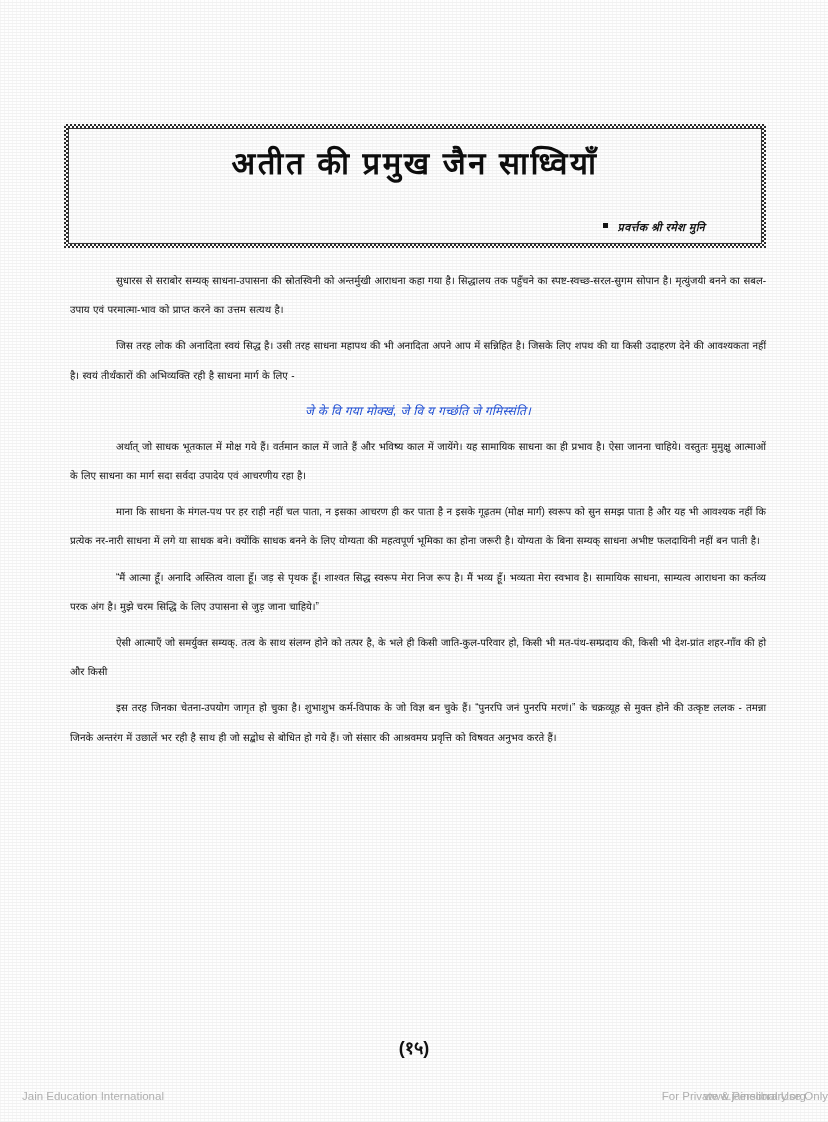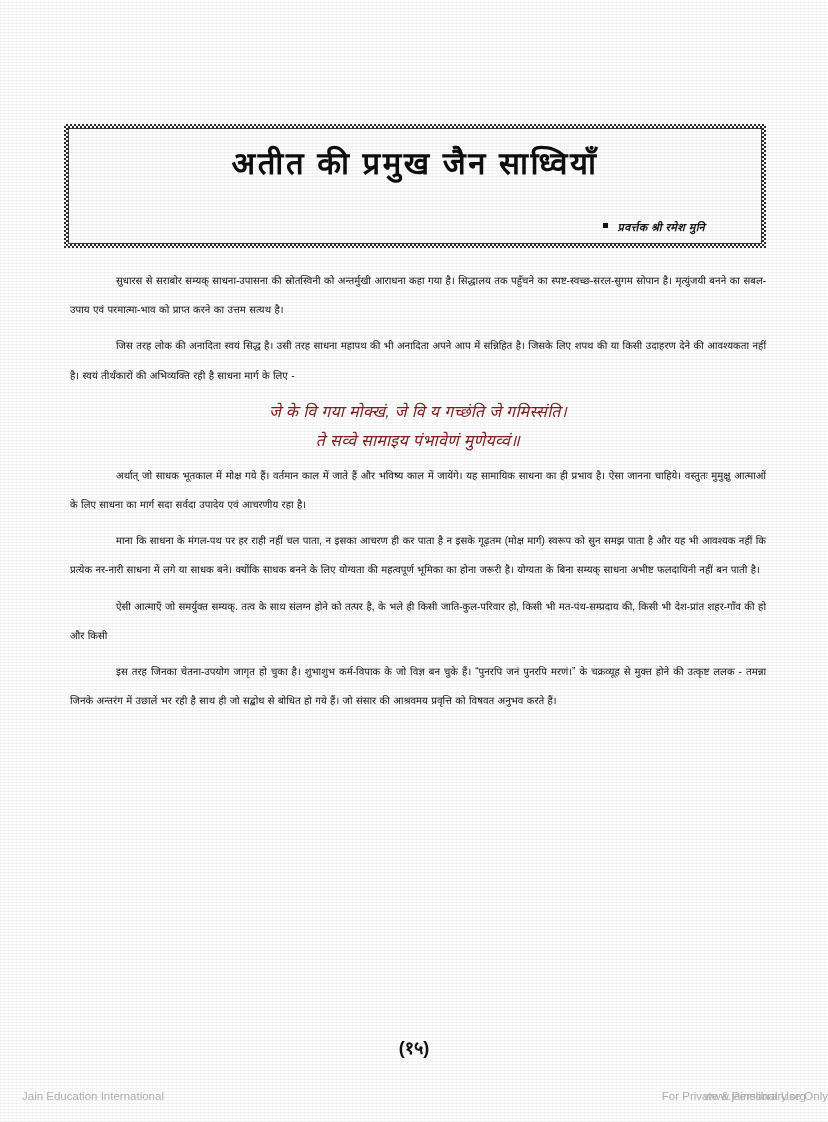--- a/index.html
+++ b/index.html
@@ -109,23 +109,23 @@
     color: #101010;
     word-spacing: .6px;
   }
 
   
   .verse {
     margin: 4px 0 6px 0;
     text-align: center;
     font-family: "Liberation Sans", "DejaVu Sans", sans-serif;
     font-style: italic;
-    font-size: 16px;
+    font-size: 12px;
     line-height: 29px;
-    color: #7f1d1d;
+    color: #1d4ed8;
     letter-spacing: .3px;
   }
   .verse-line { display: block; white-space: nowrap; }
 
   
   .page-number {
     position: absolute;
     left: 0;
     right: 0;
     top: 1035px;
@@ -165,25 +165,25 @@
     </div>
   </div>
 
   <div class="body-col">
 
     <p class="para">सुधारस से सराबोर सम्यक् साधना-उपासना की स्रोतस्विनी को अन्तर्मुखी आराधना कहा गया है। सिद्धालय तक पहुँचने का स्पष्ट-स्वच्छ-सरल-सुगम सोपान है। मृत्युंजयी बनने का सबल-उपाय एवं परमात्मा-भाव को प्राप्त करने का उत्तम सत्यथ है।</p>
     <p class="para">जिस तरह लोक की अनादिता स्वयं सिद्ध है। उसी तरह साधना महापथ की भी अनादिता अपने आप में सन्निहित है। जिसके लिए शपथ की या किसी उदाहरण देने की आवश्यकता नहीं है। स्वयं तीर्थंकारों की अभिव्यक्ति रही है साधना मार्ग के लिए -</p>
 
     <div class="verse">
       <span class="verse-line">जे के वि गया मोक्खं, जे वि य गच्छंति जे गमिस्संति।</span>
-      <span class="verse-line">ते सव्वे सामाइय पंभावेणं मुणेयव्वं॥</span>
     </div>
 
     <p class="para">अर्थात् जो साधक भूतकाल में मोक्ष गये हैं। वर्तमान काल में जाते हैं और भविष्य काल में जायेंगे। यह सामायिक साधना का ही प्रभाव है। ऐसा जानना चाहिये। वस्तुतः मुमुक्षु आत्माओं के लिए साधना का मार्ग सदा सर्वदा उपादेय एवं आचरणीय रहा है।</p>
     <p class="para">माना कि साधना के मंगल-पथ पर हर राही नहीं चल पाता, न इसका आचरण ही कर पाता है न इसके गूढ़तम (मोक्ष मार्ग) स्वरूप को सुन समझ पाता है और यह भी आवश्यक नहीं कि प्रत्येक नर-नारी साधना में लगे या साधक बने। क्योंकि साधक बनने के लिए योग्यता की महत्वपूर्ण भूमिका का होना जरूरी है। योग्यता के बिना सम्यक् साधना अभीष्ट फलदायिनी नहीं बन पाती है।</p>
+    <p class="para">“मैं आत्मा हूँ। अनादि अस्तित्व वाला हूँ। जड़ से पृथक हूँ। शाश्वत सिद्ध स्वरूप मेरा निज रूप है। मैं भव्य हूँ। भव्यता मेरा स्वभाव है। सामायिक साधना, साम्यत्व आराधना का कर्तव्य परक अंग है। मुझे चरम सिद्धि के लिए उपासना से जुड़ जाना चाहिये।”</p>
     <p class="para">ऐसी आत्माएँ जो समर्युक्त सम्यक्. तत्व के साथ संलग्न होने को तत्पर है, के भले ही किसी जाति-कुल-परिवार हो, किसी भी मत-पंथ-सम्प्रदाय की, किसी भी देश-प्रांत शहर-गाँव की हो और किसी</p>
     <p class="para">इस तरह जिनका चेतना-उपयोग जागृत हो चुका है। शुभाशुभ कर्म-विपाक के जो विज्ञ बन चुके हैं। “पुनरपि जनं पुनरपि मरणं।” के चक्रव्यूह से मुक्त होने की उत्कृष्ट ललक - तमन्ना जिनके अन्तरंग में उछालें भर रही है साथ ही जो सद्बोध से बोधित हो गये हैं। जो संसार की आश्रवमय प्रवृत्ति को विषवत अनुभव करते हैं।</p>
 
   </div>
 
   <div class="page-number">(१५)</div>
 
   <div class="footer">
     <span class="footer-left">Jain Education International</span>
     <span class="footer-center">For Private &amp; Personal Use Only</span>

